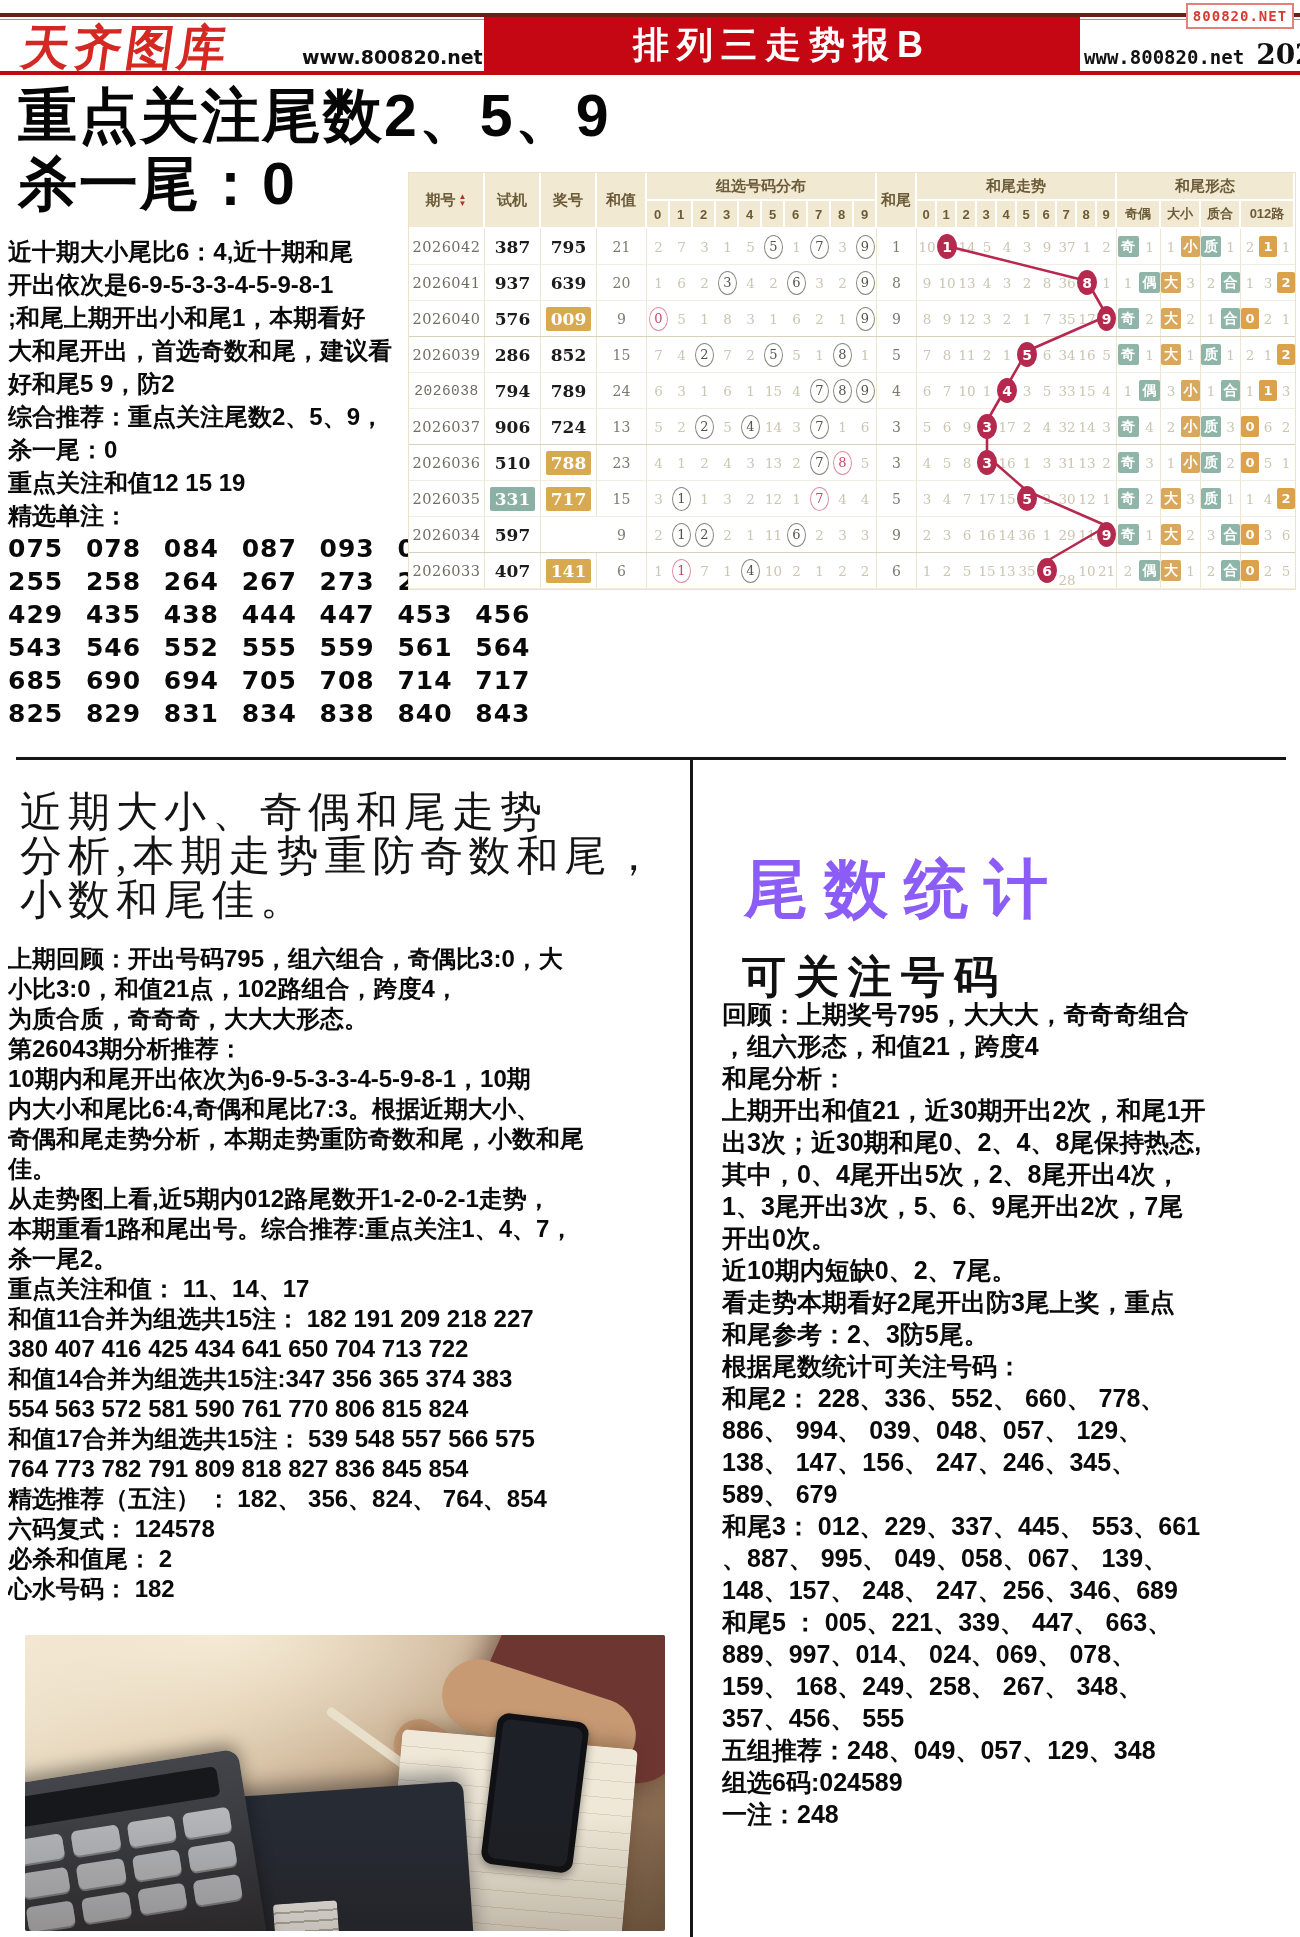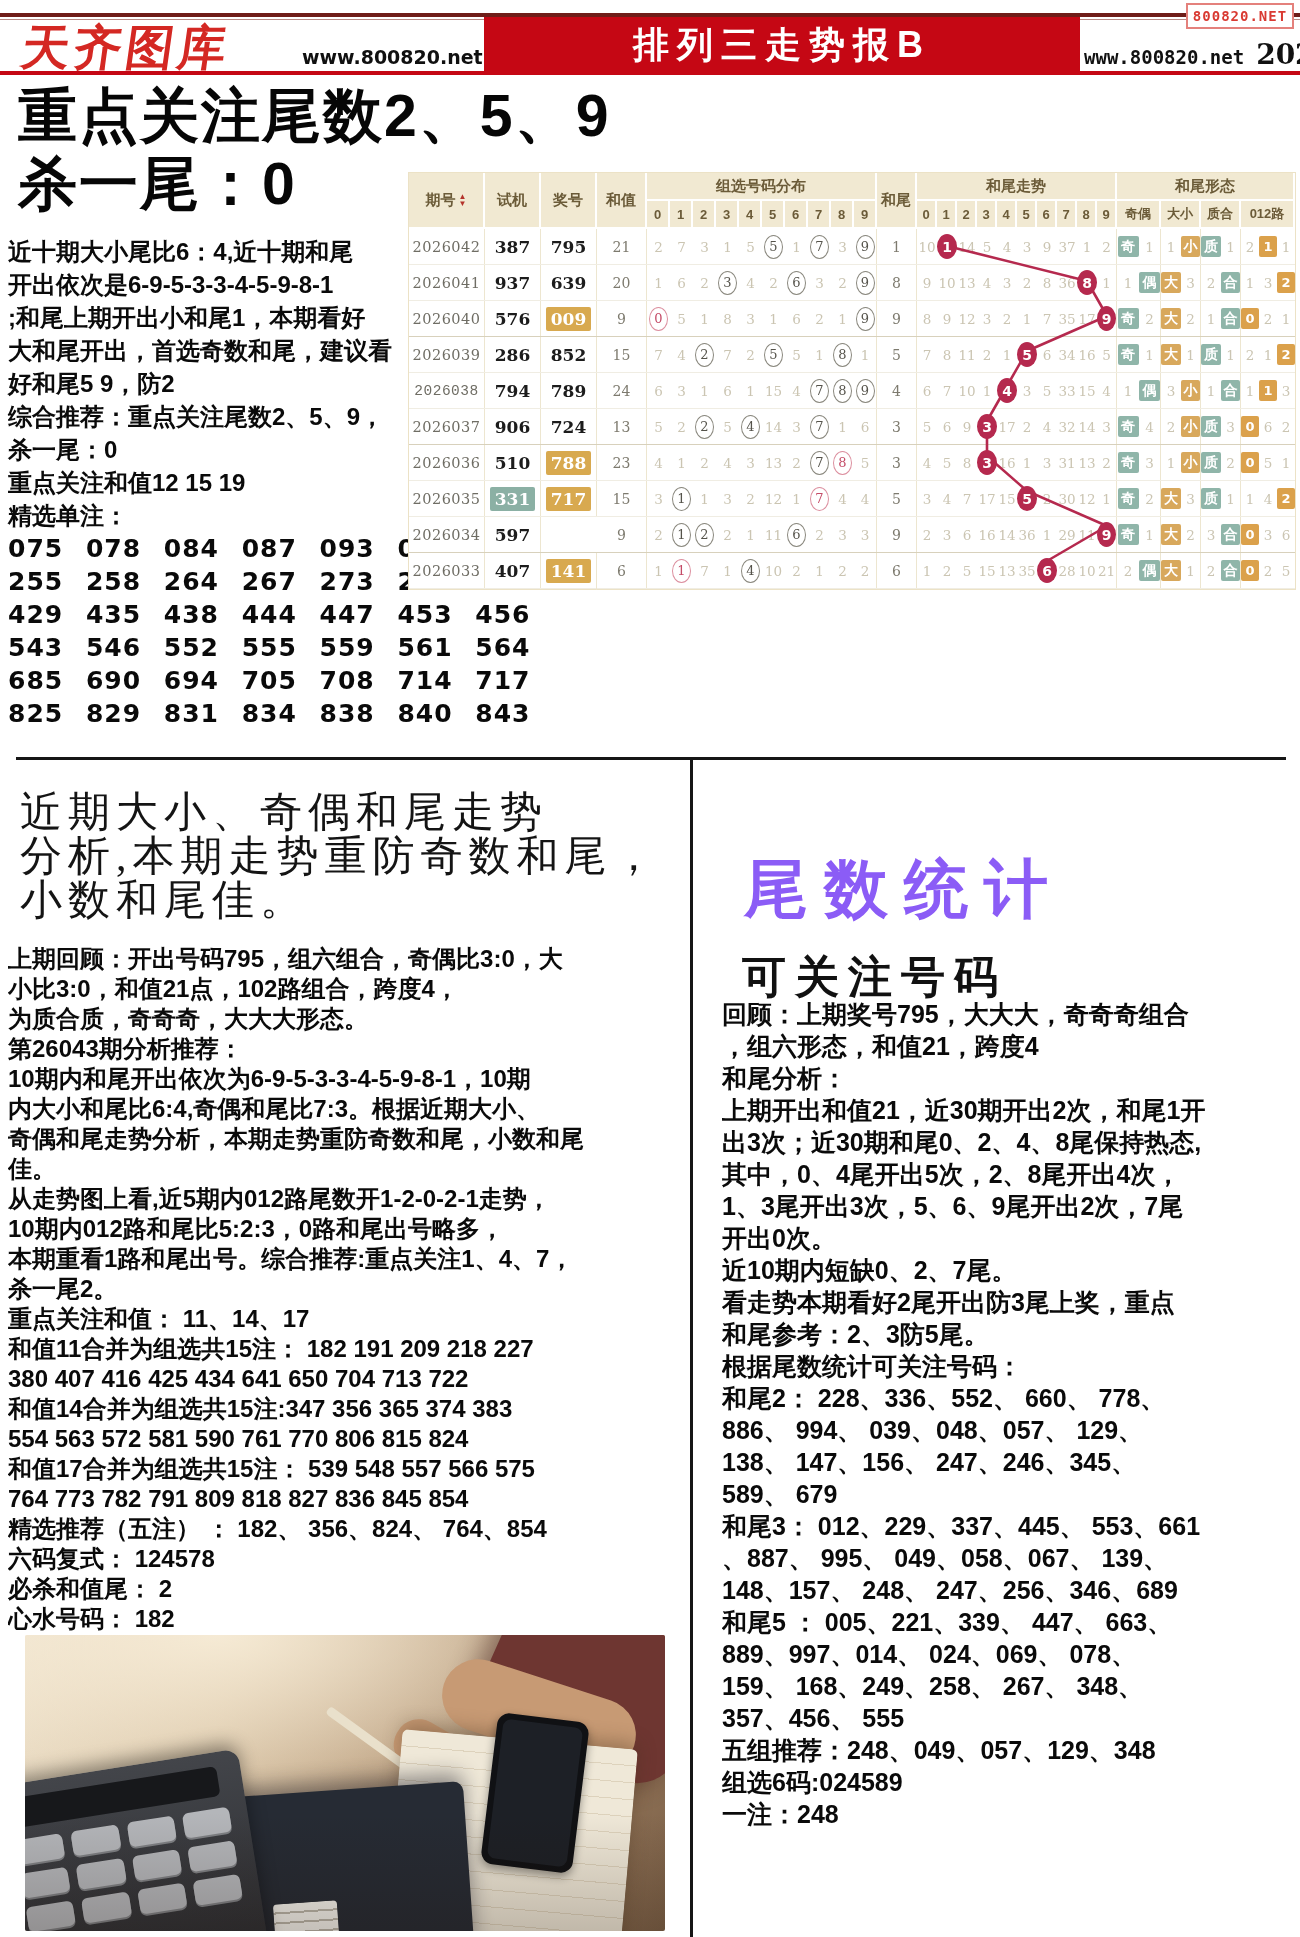--- a/index.html
+++ b/index.html
@@ -1143,21 +1143,21 @@
           </div>
           <div class="tcell" style="width: 20px; height: 35px;">
             <div class="gray">13</div>
           </div>
           <div class="tcell" style="width: 20px; height: 35px;">
             <div class="gray">35</div>
           </div>
           <div class="tcell" style="width: 20px; height: 35px;">
             <div class="bubble">6</div>
           </div>
-          <div class="tcell" style="width: 20px; height: 35px;">
+          <div class="tcell" style="width: 20px; height: 35px; align-items: flex-end;">
             <div class="gray">28</div>
           </div>
           <div class="tcell" style="width: 20px; height: 35px;">
             <div class="gray">10</div>
           </div>
           <div class="tcell sep" style="width: 20px; height: 35px;">
             <div class="gray">21</div>
           </div>
           <div class="tcell" style="width: 22px; height: 35px;">
             <div class="form-gray">2</div>
@@ -1201,21 +1201,20 @@
   <div class="analysis">
       <div>上期回顾：开出号码795，组六组合，奇偶比3:0，大</div>
       <div>小比3:0，和值21点，102路组合，跨度4，</div>
       <div>为质合质，奇奇奇，大大大形态。</div>
       <div>第26043期分析推荐：</div>
       <div>10期内和尾开出依次为6-9-5-3-3-4-5-9-8-1，10期</div>
       <div>内大小和尾比6:4,奇偶和尾比7:3。根据近期大小、</div>
       <div>奇偶和尾走势分析，本期走势重防奇数和尾，小数和尾</div>
       <div>佳。</div>
       <div>从走势图上看,近5期内012路尾数开1-2-0-2-1走势，</div>
-      <div>10期内012路和尾比5:2:3，0路和尾出号略多，</div>
       <div>本期重看1路和尾出号。综合推荐:重点关注1、4、7，</div>
       <div>杀一尾2。</div>
       <div>重点关注和值： 11、14、17</div>
       <div>和值11合并为组选共15注： 182 191 209 218 227</div>
       <div>380 407 416 425 434 641 650 704 713 722</div>
       <div>和值14合并为组选共15注:347 356 365 374 383</div>
       <div>554 563 572 581 590 761 770 806 815 824</div>
       <div>和值17合并为组选共15注： 539 548 557 566 575</div>
       <div>764 773 782 791 809 818 827 836 845 854</div>
       <div>精选推荐（五注） ： 182、 356、824、 764、854</div>

